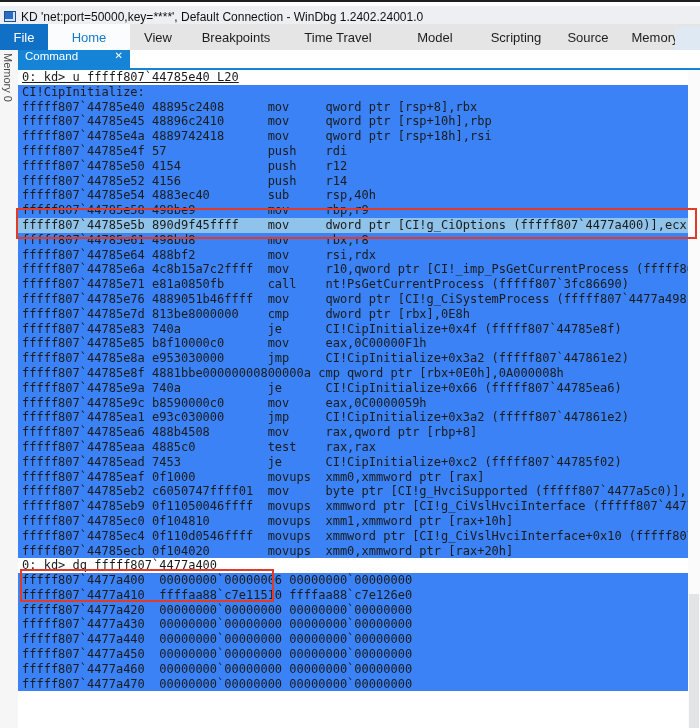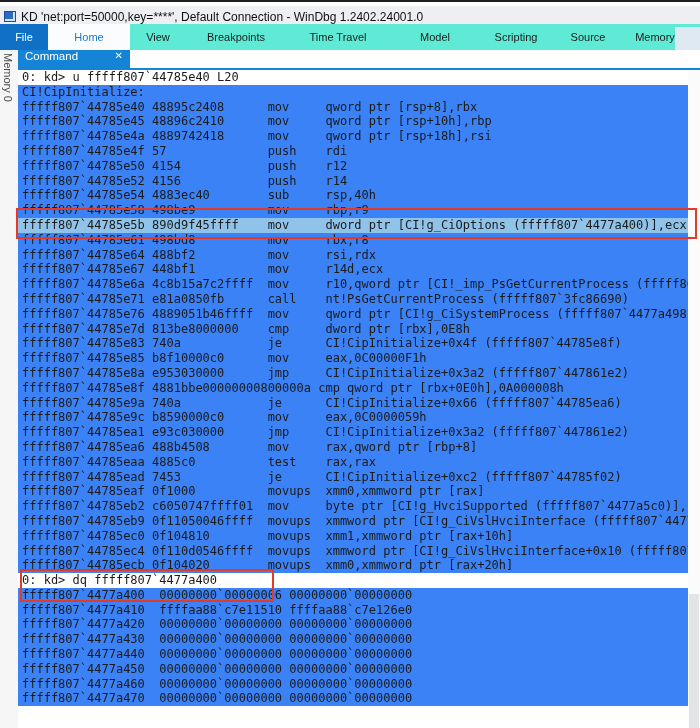--- a/index.html
+++ b/index.html
@@ -17,22 +17,22 @@
     font-size:12px; color:#101010; white-space:nowrap;
   }
   .app-icon {
     width:12px; height:11px; margin-right:5px; flex:0 0 auto;
     background:#2a6cc2;
     box-shadow:inset 0 0 0 1px #1c4e91, inset -3px -3px 0 #cfe2f6;
   }
   
   .ribbon {
     position:absolute; left:0; top:22px; width:700px; height:26px;
-    background:#5eead4; display:flex; align-items:stretch;
-    font-size:11px; color:#1d1d1d;
+    background:#e5e5e5; display:flex; align-items:stretch;
+    font-size:13px; color:#1d1d1d;
   }
   .rtab { display:flex; align-items:center; justify-content:center; cursor:default; }
   .rtab.file { width:48px; background:#0f70c6; color:#ffffff; }
   .rtab.home { width:82px; background:#fbfcfe; color:#1779c9; }
   .rtab.t-view { width:56px; } .rtab.t-brk { width:100px; }
   .rtab.t-tt { width:104px; } .rtab.t-model { width:90px; }
   .rtab.t-script { width:72px; } .rtab.t-source { width:72px; }
   .rtab.t-memory { width:62px; }
   .ribbon-partial {
     position:absolute; left:675px; top:3px; width:25px; height:42px;
@@ -55,21 +55,21 @@
   }
   
   .console {
     position:absolute; left:18px; top:68px; width:682px; height:660px;
     background:#ffffff; overflow:hidden;
     font-family:"DejaVu Sans Mono", monospace; font-size:12px;
     color:#1b1b1b;
   }
   .crow { height:14.8px; line-height:14.8px; white-space:pre; padding-left:4px; width:670px; }
   .crow.out { background:#3b82f6; }
-  .crow.in  { background:#ffffff; }
+  .crow.in  { background:#ffffff;text-decoration:underline; }
   .crow.sel { background:#8fc3ea; }
   
   .vscroll { position:absolute; left:688px; top:68px; width:12px; height:660px; background:#fbfbfb; }
   .vscroll .thumb { position:absolute; left:1px; top:524px; width:10px; height:136px; background:#e3e4e6; }
   
   .redbox { position:absolute; border:2px solid #e23b28; pointer-events:none; }
   .redbox.b1 { left:16px; top:206px; width:681px; height:31px; }
   .redbox.b2 { left:20px; top:567px; width:254px; height:33px; }
 </style>
 </head>
@@ -112,21 +112,20 @@
     <div class="crow out">fffff807`44785e45 48896c2410      mov     qword ptr [rsp+10h],rbp</div>
     <div class="crow out">fffff807`44785e4a 4889742418      mov     qword ptr [rsp+18h],rsi</div>
     <div class="crow out">fffff807`44785e4f 57              push    rdi</div>
     <div class="crow out">fffff807`44785e50 4154            push    r12</div>
     <div class="crow out">fffff807`44785e52 4156            push    r14</div>
     <div class="crow out">fffff807`44785e54 4883ec40        sub     rsp,40h</div>
     <div class="crow out">fffff807`44785e58 498be9          mov     rbp,r9</div>
     <div class="crow out sel">fffff807`44785e5b 890d9f45ffff    mov     dword ptr [CI!g_CiOptions (fffff807`4477a400)],ecx</div>
     <div class="crow out">fffff807`44785e61 498bd8          mov     rbx,r8</div>
     <div class="crow out">fffff807`44785e64 488bf2          mov     rsi,rdx</div>
-    <div class="crow out">fffff807`44785e67 448bf1          mov     r14d,ecx</div>
     <div class="crow out">fffff807`44785e6a 4c8b15a7c2ffff  mov     r10,qword ptr [CI!_imp_PsGetCurrentProcess (fffff807`44</div>
     <div class="crow out">fffff807`44785e71 e81a0850fb      call    nt!PsGetCurrentProcess (fffff807`3fc86690)</div>
     <div class="crow out">fffff807`44785e76 4889051b46ffff  mov     qword ptr [CI!g_CiSystemProcess (fffff807`4477a498)],ra</div>
     <div class="crow out">fffff807`44785e7d 813be8000000    cmp     dword ptr [rbx],0E8h</div>
     <div class="crow out">fffff807`44785e83 740a            je      CI!CipInitialize+0x4f (fffff807`44785e8f)</div>
     <div class="crow out">fffff807`44785e85 b8f10000c0      mov     eax,0C00000F1h</div>
     <div class="crow out">fffff807`44785e8a e953030000      jmp     CI!CipInitialize+0x3a2 (fffff807`447861e2)</div>
     <div class="crow out">fffff807`44785e8f 4881bbe00000000800000a cmp qword ptr [rbx+0E0h],0A000008h</div>
     <div class="crow out">fffff807`44785e9a 740a            je      CI!CipInitialize+0x66 (fffff807`44785ea6)</div>
     <div class="crow out">fffff807`44785e9c b8590000c0      mov     eax,0C0000059h</div>

